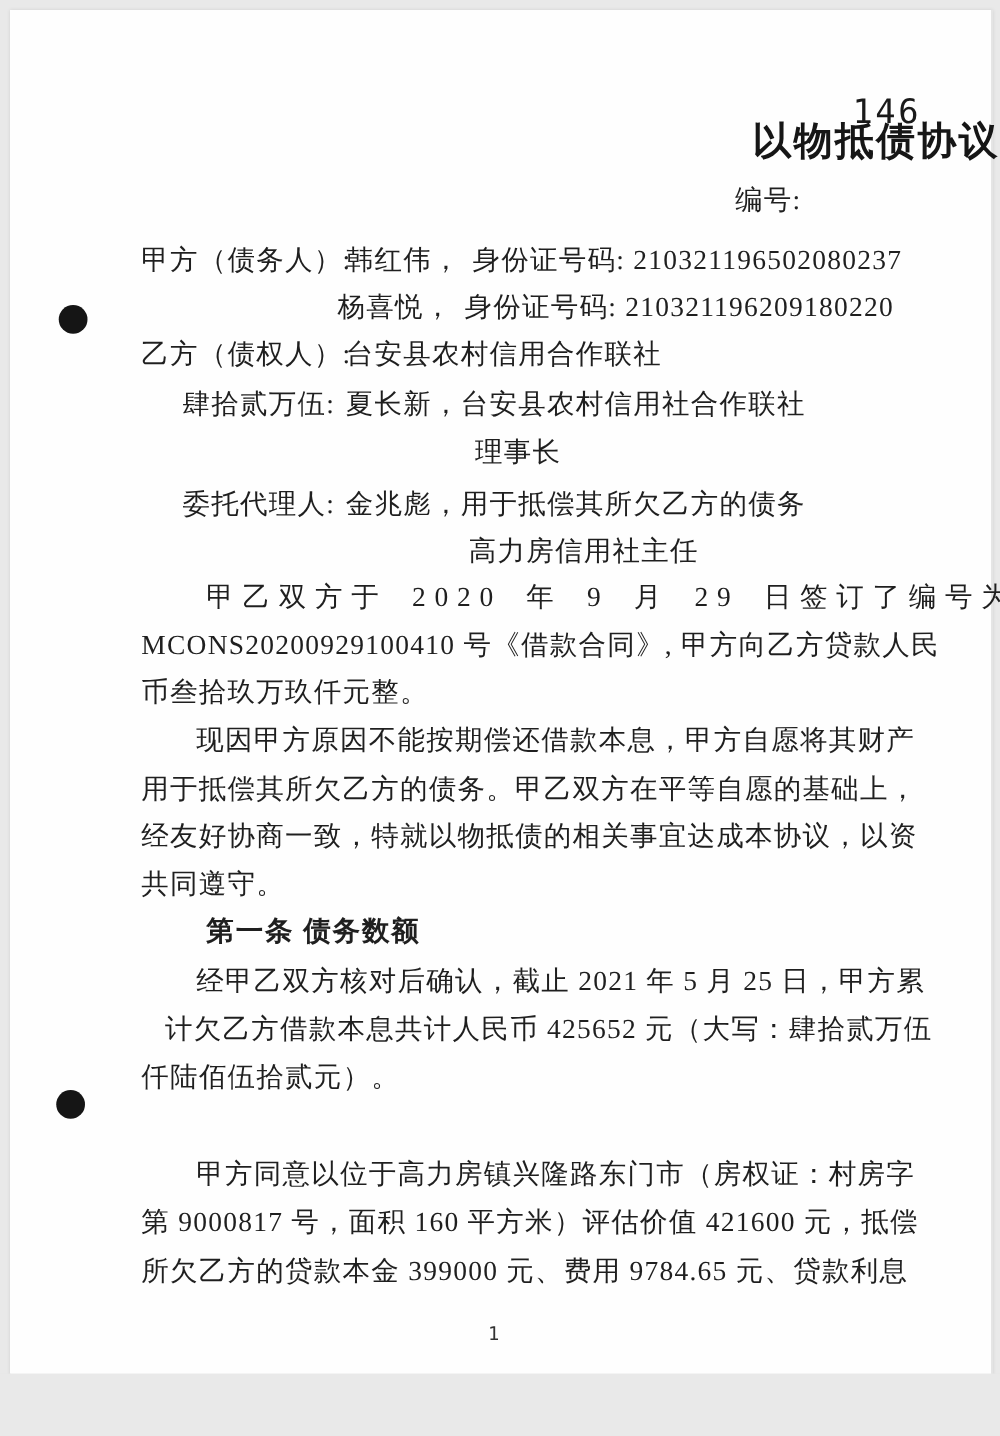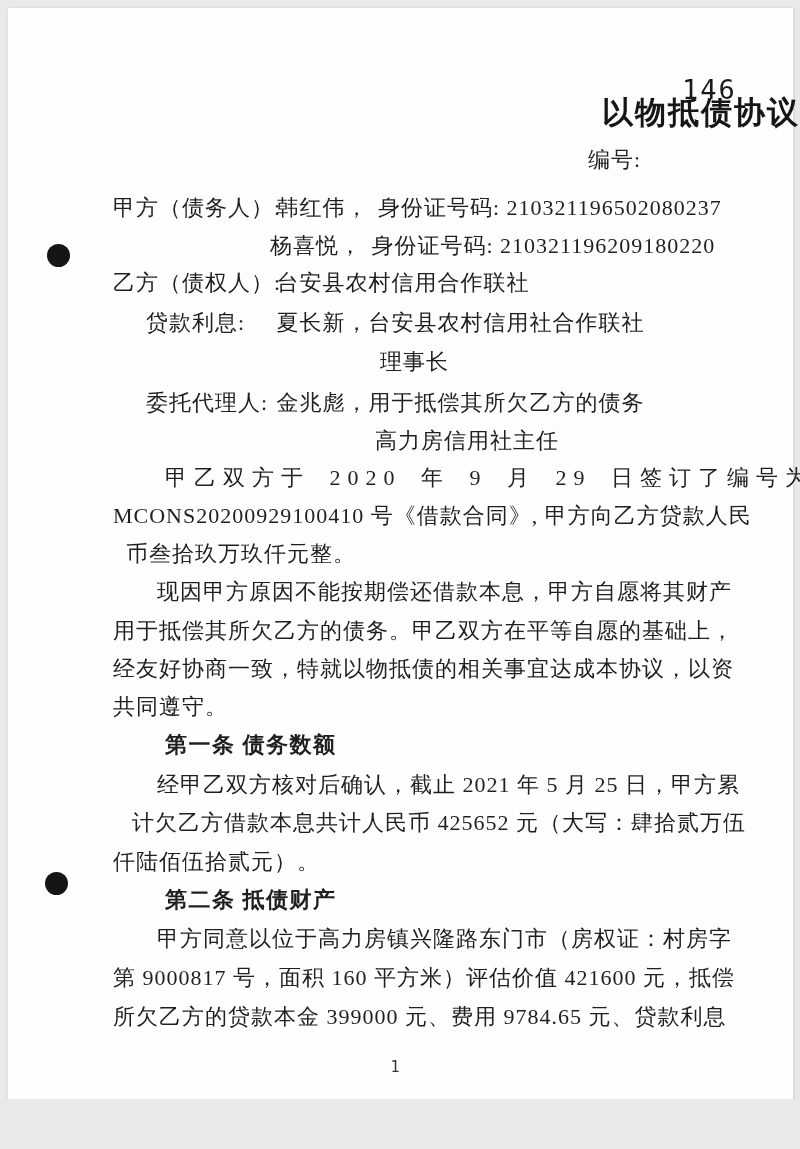--- a/index.html
+++ b/index.html
@@ -124,48 +124,47 @@
       <span class="pl-name">杨喜悦，</span>
       <span>身份证号码: 210321196209180220</span>
     </div>
 
     <div class="line indent-a" style="top:269px;">
       <span class="pl-label">乙方（债权人）:</span>
       <span>台安县农村信用合作联社</span>
     </div>
 
     <div class="line indent-b" style="top:309px;">
-      <span class="pl-label-b">贷款利息:</span>
+      <span class="pl-label-b">肆拾贰万伍:</span>
       <span>夏长新，台安县农村信用社合作联社</span>
     </div>
 
     <div class="line" style="left:380px; top:348px;">理事长</div>
 
     <div class="line indent-b" style="top:389px;">
       <span class="pl-label-b">委托代理人:</span>
       <span>金兆彪，用于抵偿其所欠乙方的债务</span>
     </div>
 
     <div class="line" style="left:375px; top:427px;">高力房信用社主任</div>
 
     <div class="line spread" style="left:165px; top:464px;">甲乙双方于 2020 年 9 月 29 日签订了编号为</div>
     <div class="line" style="left:113px; top:502px;">MCONS20200929100410 号《借款合同》, 甲方向乙方贷款人民</div>
-    <div class="line" style="left:113px; top:540px;margin-left:13px;">币叁拾玖万玖仟元整。</div>
+    <div class="line" style="left:113px; top:540px;">币叁拾玖万玖仟元整。</div>
 
     <div class="line" style="left:157px; top:578px;">现因甲方原因不能按期偿还借款本息，甲方自愿将其财产</div>
     <div class="line" style="left:113px; top:617px;">用于抵偿其所欠乙方的债务。甲乙双方在平等自愿的基础上，</div>
     <div class="line" style="left:113px; top:655px;">经友好协商一致，特就以物抵债的相关事宜达成本协议，以资</div>
     <div class="line" style="left:113px; top:693px;">共同遵守。</div>
 
     <div class="line heading" style="left:165px; top:731px;">第一条 债务数额</div>
     <div class="line" style="left:157px; top:771px;">经甲乙双方核对后确认，截止 2021 年 5 月 25 日，甲方累</div>
     <div class="line" style="left:111px; top:809px;margin-left:21px;">计欠乙方借款本息共计人民币 425652 元（大写：肆拾贰万伍</div>
     <div class="line" style="left:113px; top:848px;">仟陆佰伍拾贰元）。</div>
 
-    <div class="line heading" style="left:165px; top:886px;">第二条 抵债财产</div>
     <div class="line" style="left:157px; top:925px;">甲方同意以位于高力房镇兴隆路东门市（房权证：村房字</div>
     <div class="line" style="left:113px; top:964px;">第 9000817 号，面积 160 平方米）评估价值 421600 元，抵偿</div>
     <div class="line" style="left:113px; top:1003px;">所欠乙方的贷款本金 399000 元、费用 9784.65 元、贷款利息</div>
 
     <div class="footer-page">1</div>
 
   </div>
 </div>
 
 </body></html>

